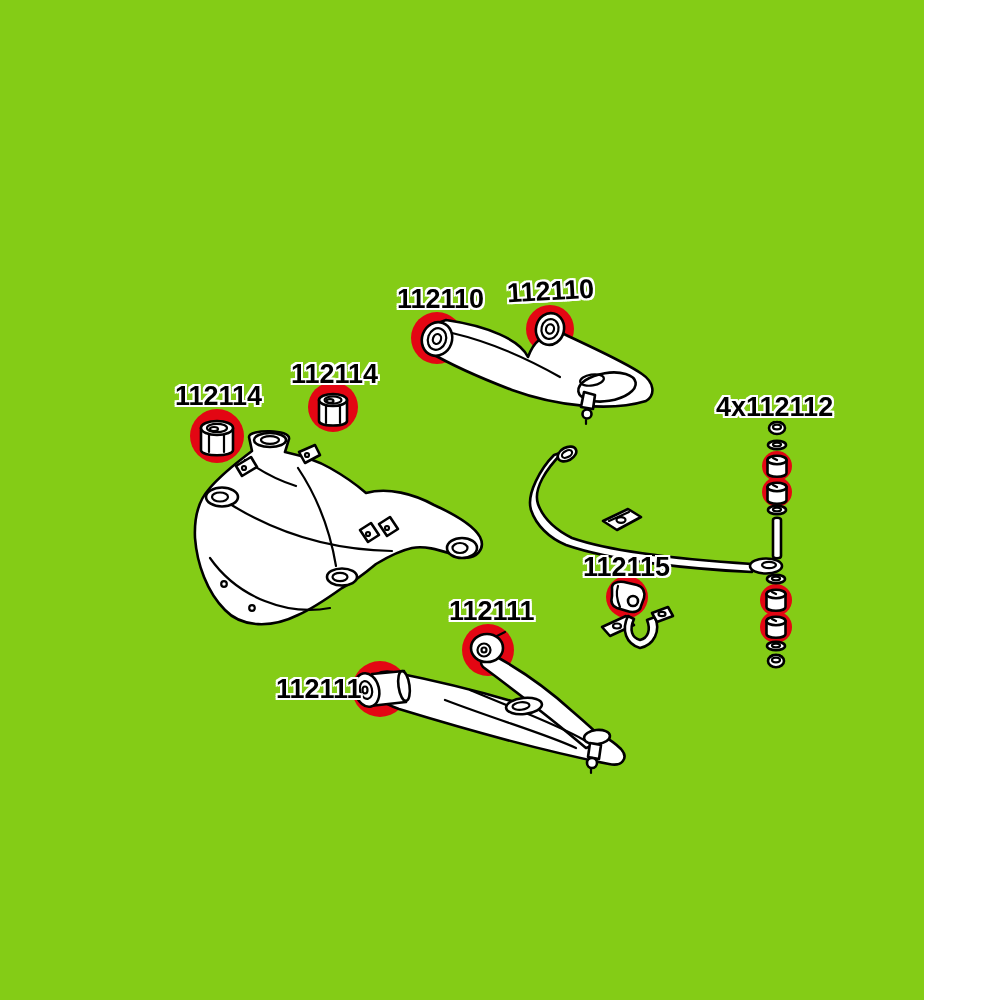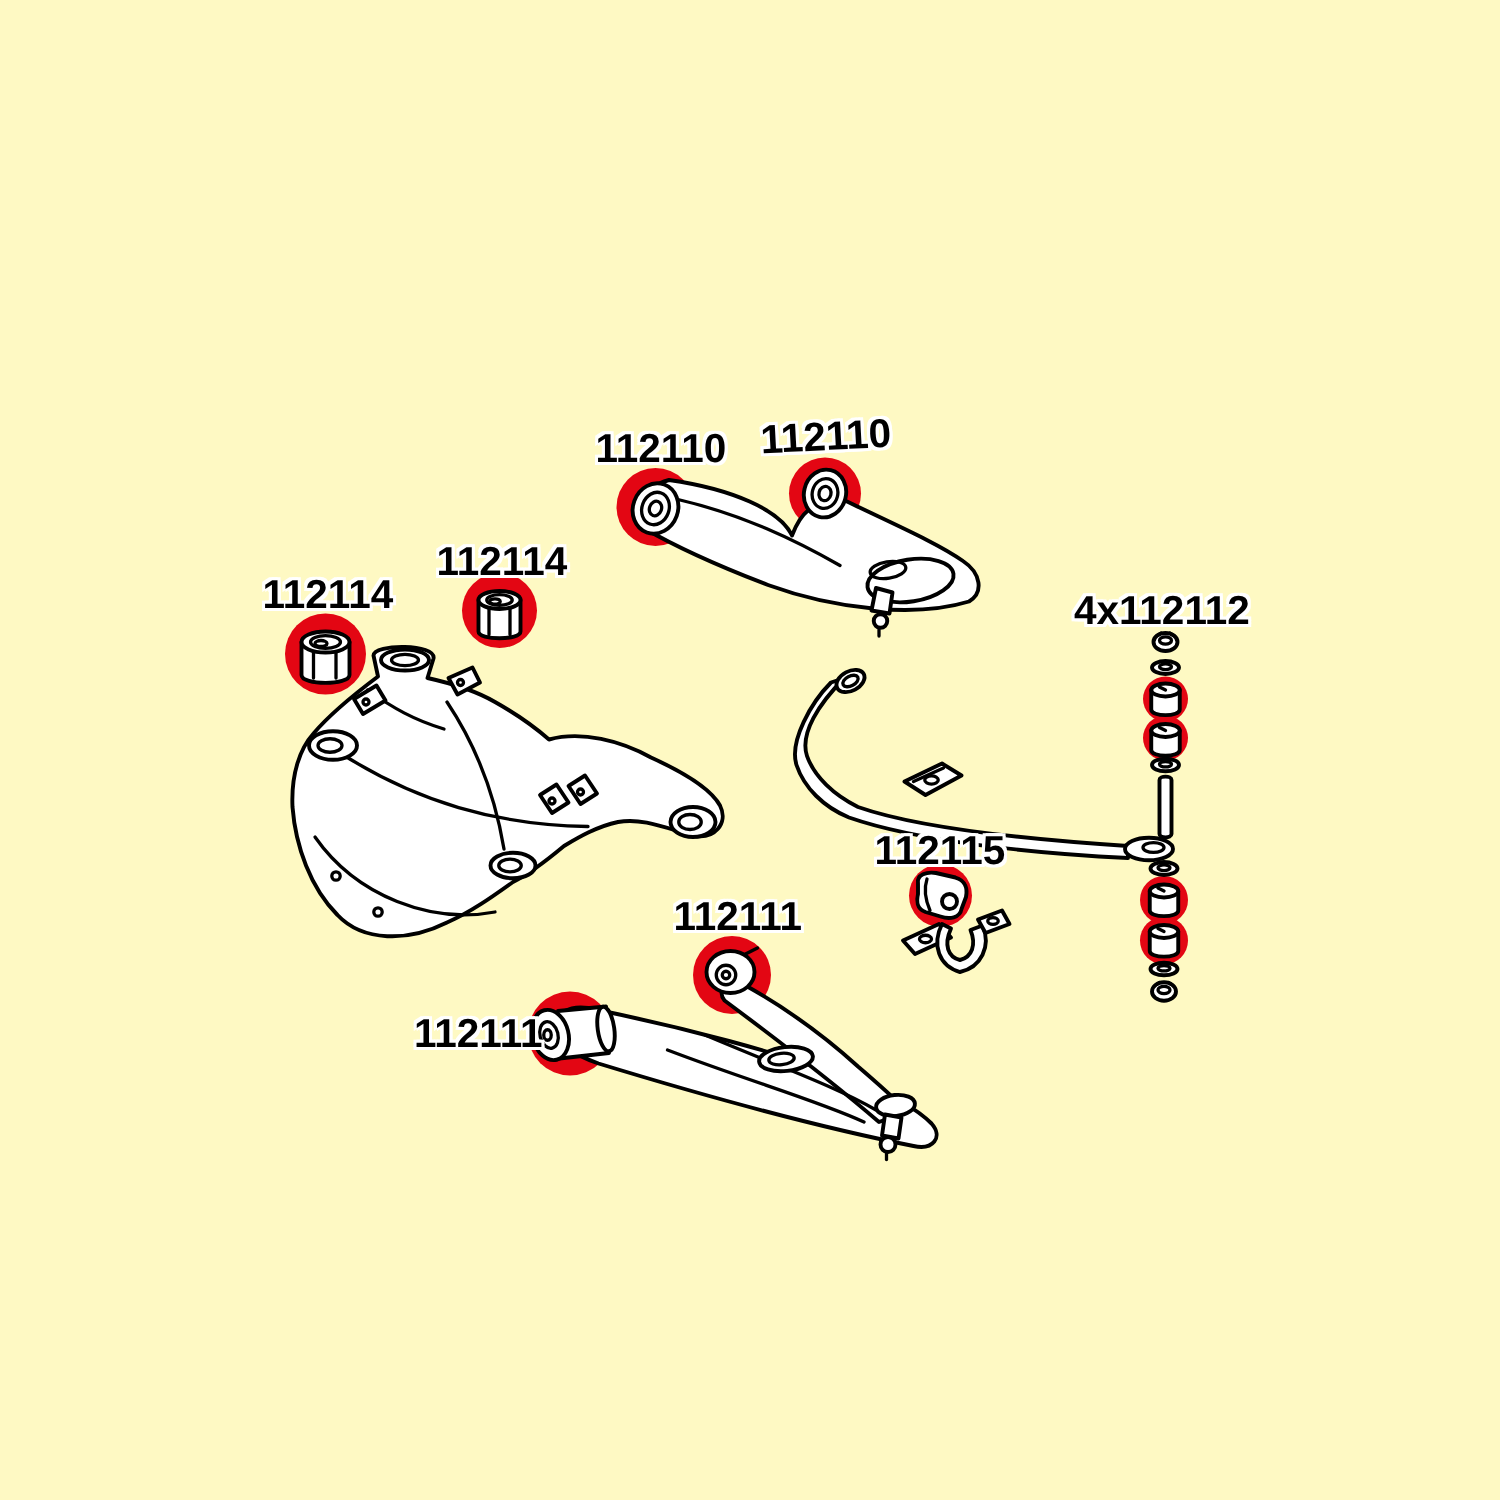--- a/index.html
+++ b/index.html
@@ -1,16 +1,16 @@
 <!DOCTYPE html>
 <html style="--hl: #e30613; --line: #000000;"><head>
 <meta charset="utf-8">
 <style>
   html,body{margin:0;padding:0;background:#fff;}
-  .stage{position:relative;width:1000px;height:1000px;background:#fef9c3;overflow:hidden;
+  .stage{position:relative;width:924px;height:1000px;background:#84cc16;overflow:hidden;
          font-family:"Liberation Sans",sans-serif;}
   svg{position:absolute;left:0;top:0;}
   
   .w{fill:#ffffff;stroke:var(--line,#000);stroke-width:2.6;stroke-linejoin:round;}
   .s{fill:none;stroke:var(--line,#000);stroke-width:2.2;stroke-linecap:round;stroke-linejoin:round;}
   .hl{fill:var(--hl,#e30613);stroke:none;}
   .part-label{position:absolute;font-weight:700;font-size:27px;line-height:1;color:#000;
               white-space:nowrap;letter-spacing:0px;
               text-shadow:-2px 0 0 #fff,2px 0 0 #fff,0 -2px 0 #fff,0 2px 0 #fff,
                           -2px -2px 0 #fff,2px 2px 0 #fff,-2px 2px 0 #fff,2px -2px 0 #fff;}

